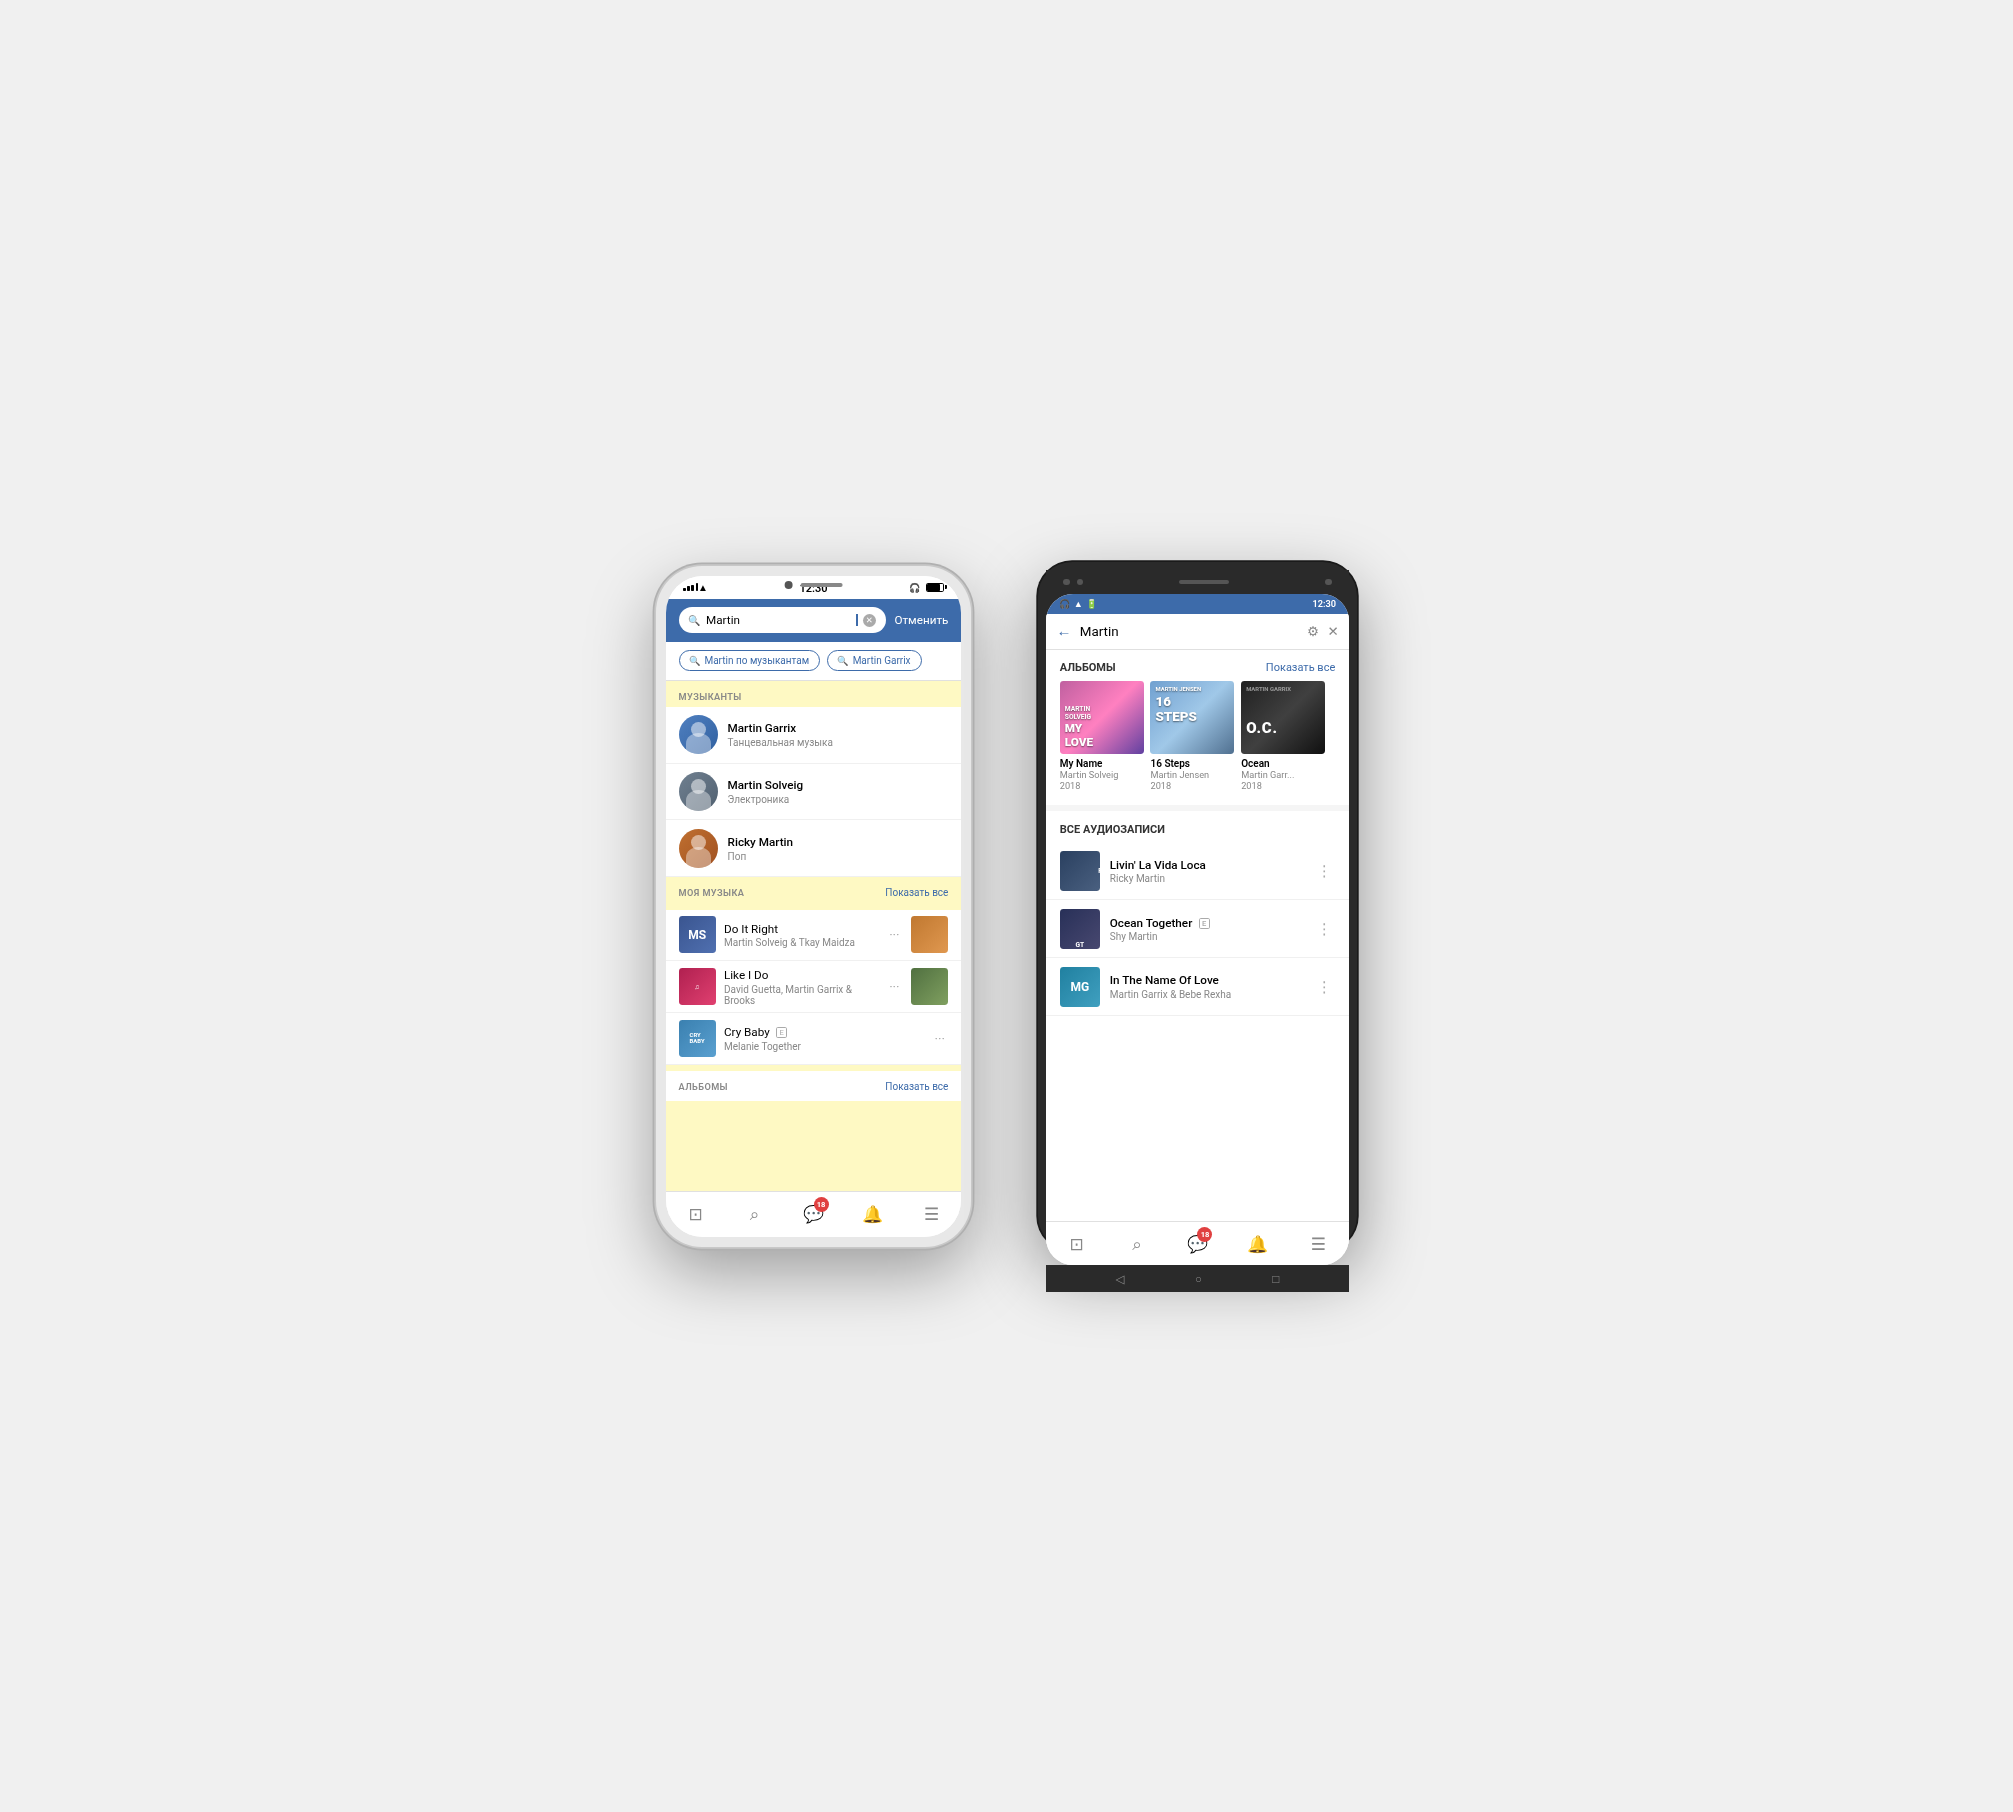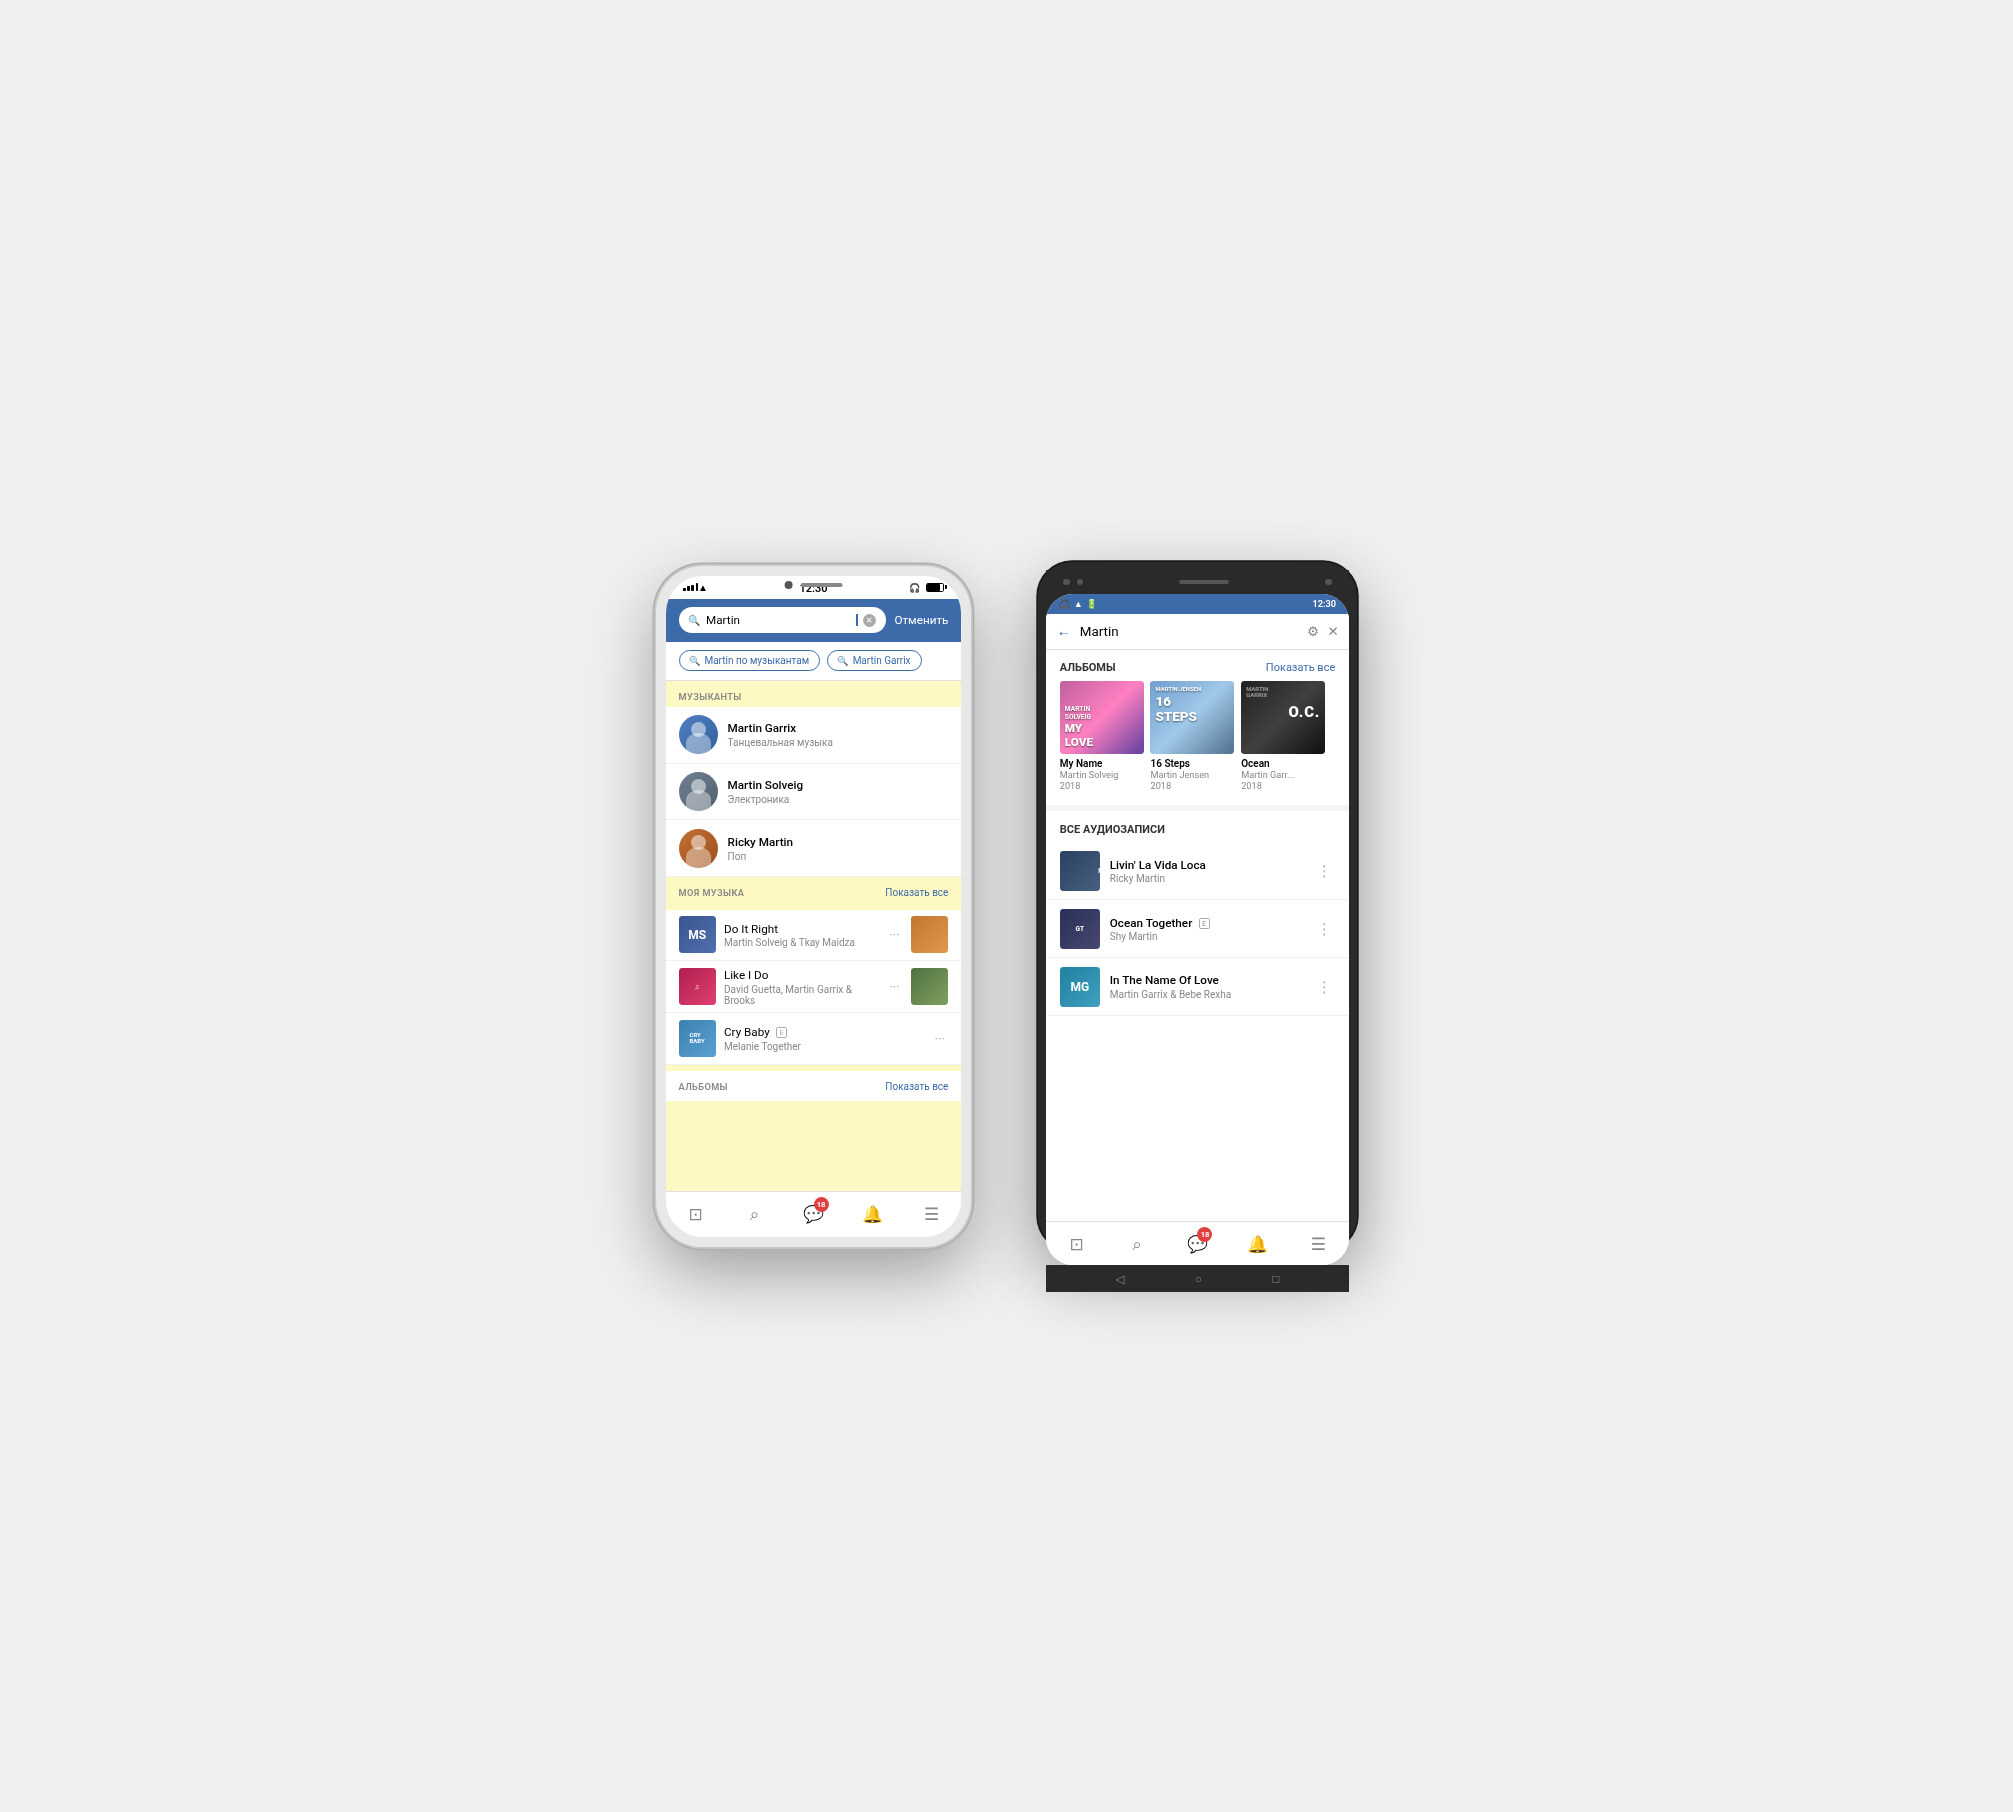--- a/index.html
+++ b/index.html
@@ -794,21 +794,21 @@
                 </div>
               </div>
               <div class="album-title">16 Steps</div>
               <div class="album-artist">Martin Jensen</div>
               <div class="album-year">2018</div>
             </div>
 
             <div class="album-card">
               <div class="album-cover">
                 <div class="album-cover-inner album-ocean">
-                  <div style="position:absolute;top:0;left:0;right:0;bottom:0;display:flex;flex-direction:row;align-items:flex-start;justify-content:flex-start;padding:5px;gap:10px;">
+                  <div style="position:absolute;top:0;left:0;right:0;bottom:0;display:flex;flex-direction:column;align-items:flex-start;justify-content:flex-start;padding:5px;gap:10px;">
                     <span style="color:rgba(255,255,255,0.5);font-size:5.9px;font-weight:bold;">MARTIN GARRIX</span>
                     <span style="color:white;font-size:15px;font-weight:900;margin-top:17px;letter-spacing:0.8px;">O.C.</span>
                   </div>
                 </div>
               </div>
               <div class="album-title">Ocean</div>
               <div class="album-artist">Martin Garr...</div>
               <div class="album-year">2018</div>
             </div>
           </div>
@@ -827,21 +827,21 @@
             </div>
             <div class="android-track-info">
               <div class="android-track-name">Livin' La Vida Loca</div>
               <div class="android-track-artist">Ricky Martin</div>
             </div>
             <span class="android-track-more">⋮</span>
           </div>
 
           <div class="android-track-item">
             <div class="android-track-thumb">
-              <div style="width:100%;height:100%;background:linear-gradient(135deg,#283058,#484870);display:flex;align-items:center;justify-content:center;">
+              <div style="width:100%;height:100%;background:linear-gradient(135deg,#283058,#484870);display:flex;align-items:flex-end;justify-content:center;">
                 <span style="color:white;font-size:6.7px;font-weight:bold;text-align:center;">GT</span>
               </div>
             </div>
             <div class="android-track-info">
               <div class="android-track-name">
                 <span>Ocean Together</span>
                 <span class="android-explicit">E</span>
               </div>
               <div class="android-track-artist">Shy Martin</div>
             </div>

